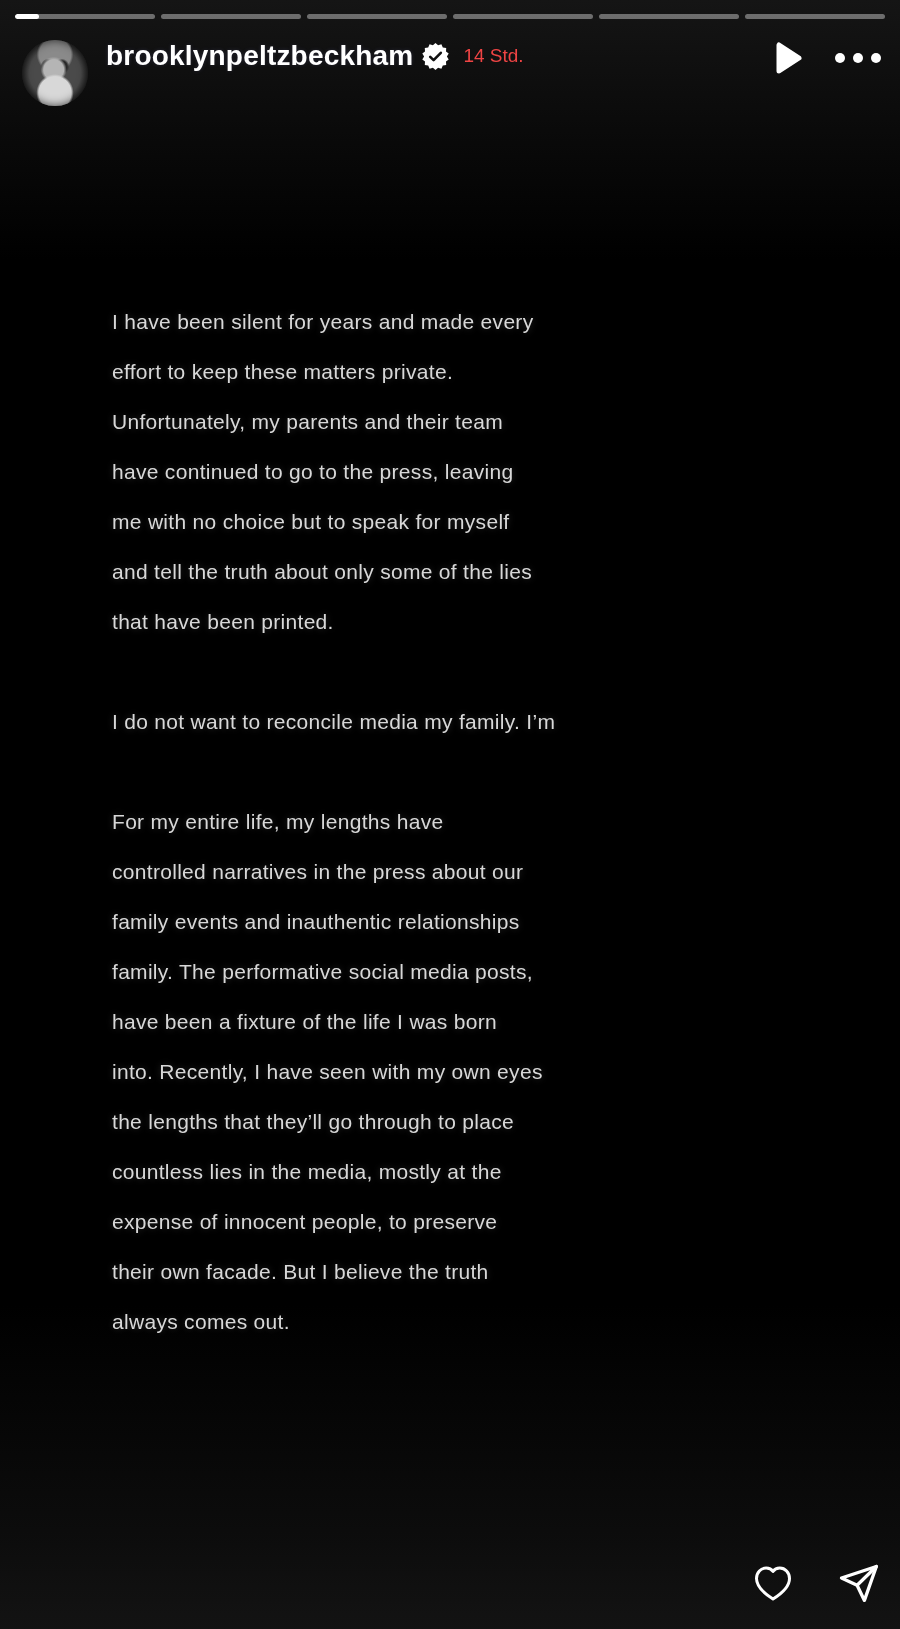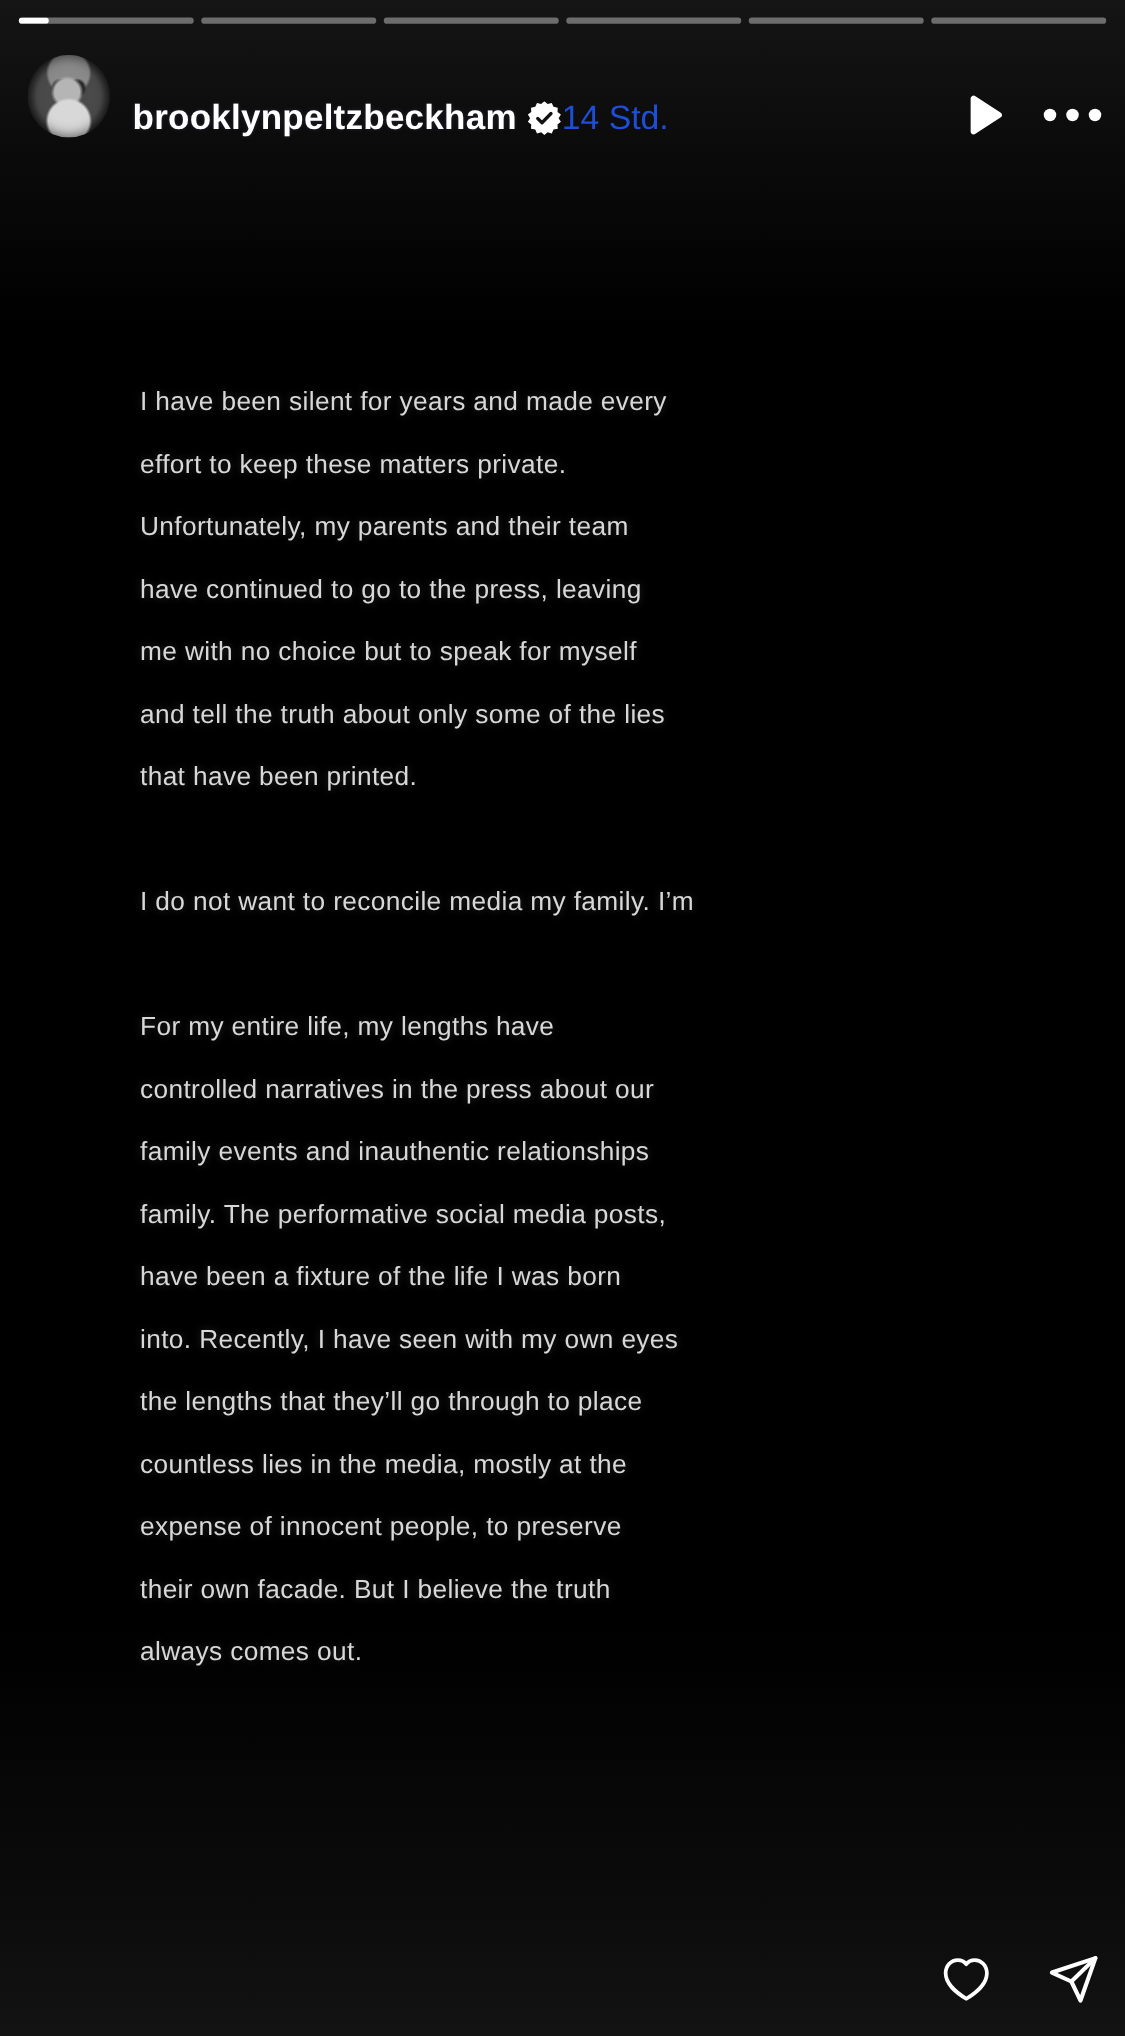--- a/index.html
+++ b/index.html
@@ -23,21 +23,21 @@
     overflow:hidden;position:relative;
   }
   .progress .seg .fill{
     position:absolute;left:0;top:0;bottom:0;
     background:#ffffff;border-radius:3px;
   }
 
   
   .header{
     position:absolute;top:40px;left:22px;right:18px;height:70px;
-    display:flex;align-items:flex-end;
+    display:flex;align-items:flex-start;
   }
   .avatar{
     width:66px;height:66px;border-radius:50%;
     flex:0 0 66px;
     background:
       radial-gradient(circle at 50% 80%, #d8d8d8 0 26%, rgba(0,0,0,0) 30%),
       radial-gradient(circle at 48% 45%, #b5b5b5 0 20%, rgba(0,0,0,0) 26%),
       radial-gradient(circle at 40% 40%, #2a2a2a 0 10%, rgba(0,0,0,0) 14%),
       radial-gradient(circle at 60% 40%, #2a2a2a 0 10%, rgba(0,0,0,0) 14%),
       radial-gradient(circle at 50% 22%, #8a8a8a 0 26%, rgba(0,0,0,0) 30%),
@@ -47,21 +47,21 @@
   .userline{
     display:flex;align-items:center;margin-left:18px;min-width:0;
   }
   .username{
     color:#ffffff;font-weight:700;font-size:28px;letter-spacing:0.2px;
     text-shadow:0 0 4px rgba(160,160,255,0.15);
     white-space:nowrap;
   }
   .verified{width:27px;height:27px;margin-left:9px;flex:0 0 auto;}
   .timestamp{
-    color:#1d4ed8;font-size:27px;font-weight:400;white-space:nowrap;
+    color:#ef4444;font-size:19px;font-weight:400;margin-left:14px;white-space:nowrap;
   }
   .header-controls{
     margin-left:auto;display:flex;align-items:center;gap:30px;
   }
   .icon-btn{background:none;border:none;padding:0;cursor:pointer;display:flex;align-items:center;justify-content:center;}
 
   
   .story-text{
     position:absolute;left:112px;top:297px;width:700px;
     color:#d8d8d8;font-size:21px;line-height:50px;letter-spacing:0.3px;

